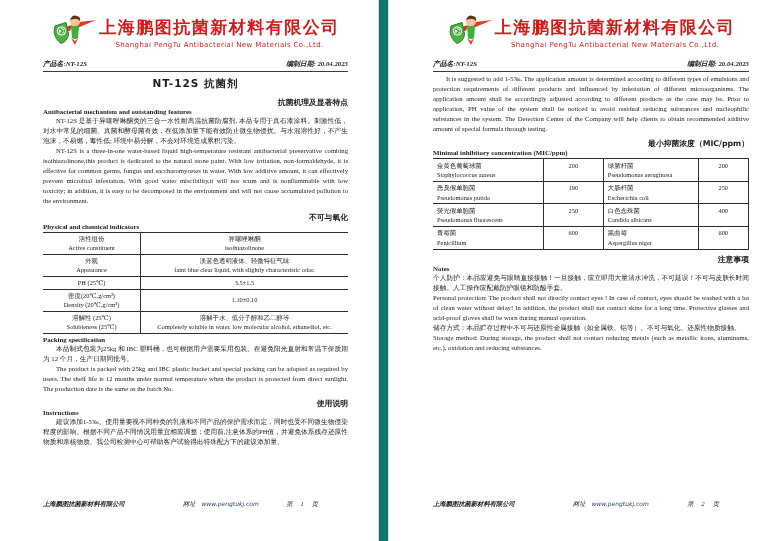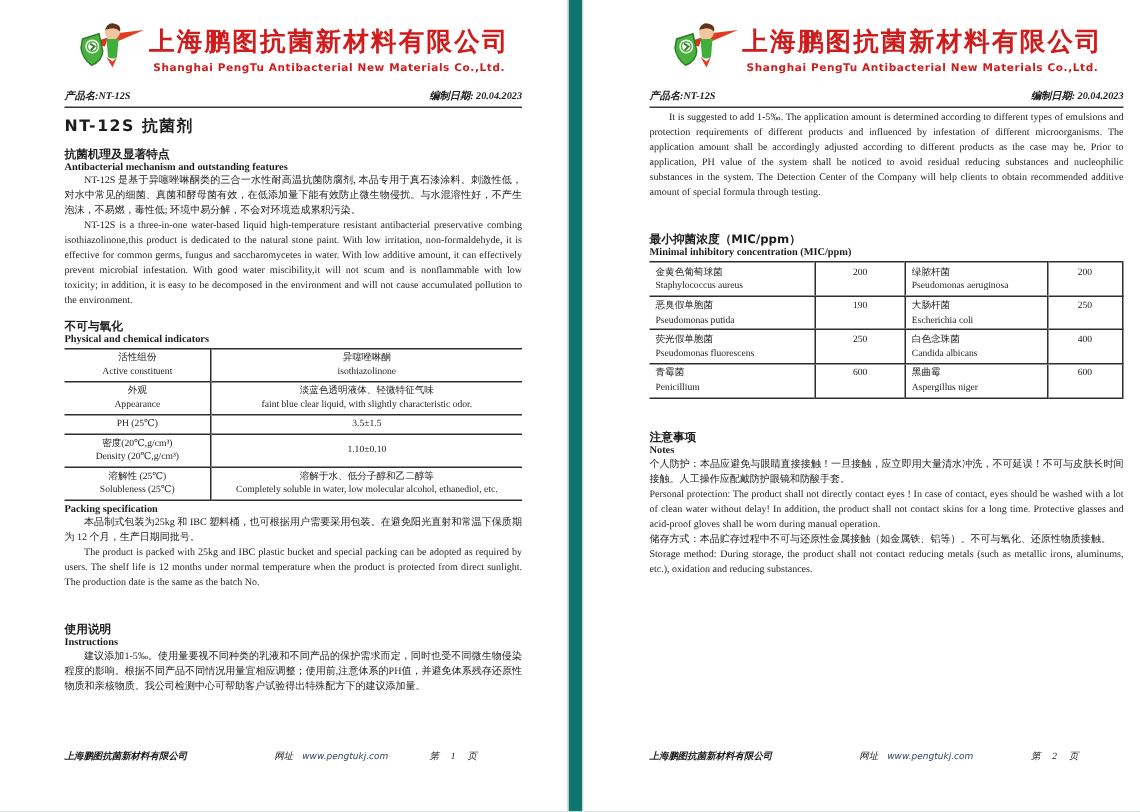--- a/index.html
+++ b/index.html
@@ -20,37 +20,38 @@
 
   
   .brand { display:flex; align-items:center; justify-content:center; margin-top:2px; }
   .logo { width:46px; height:40px; flex:0 0 auto; margin-right:2px; }
   .brand-text { text-align:center; }
   .company-cn {
     color:#cf1d1d; font-weight:bold; font-size:17px; letter-spacing:1.5px;
     font-family:"DejaVu Sans","Liberation Sans",sans-serif; white-space:nowrap;
   }
   .company-en {
-    color:#cf1d1d; font-weight:bold; font-size:7px; letter-spacing:0.4px;
+    color:#cf1d1d; font-weight:normal; font-size:7px; letter-spacing:0.4px;
     font-family:"DejaVu Sans","Liberation Sans",sans-serif; margin-top:2px; white-space:nowrap;
   }
   .meta-row {
     display:flex; justify-content:space-between; font-style:italic;
     font-size:6.8px; font-weight:bold; margin-top:7px; padding-bottom:2px;
     border-bottom:1.2px solid #3a3a3a;
   }
   
   .doc-title {
-    font-weight:bold; font-size:10.5px; letter-spacing:1px;
+    text-align:center; font-weight:bold; font-size:10.5px; letter-spacing:1px;
     font-family:"DejaVu Sans","Liberation Sans",sans-serif; margin:5px 0 3px;
   }
   
   .h-cn {
     font-weight:bold; font-size:7.8px; margin-top:6px;
     font-family:"DejaVu Sans","Liberation Sans",sans-serif;
+    text-align:right;
   }
   .h-en { font-weight:bold; font-size:6.9px; margin-bottom:1px; }
   .para { font-size:6.7px; line-height:1.5; text-align:justify; text-indent:13px; }
   .ln:empty { display:none; }
 
   
   table { border-collapse:collapse; width:100%; }
   .phys-table { margin-top:2px; border-top:1.6px solid #2e2e2e; border-bottom:1.6px solid #2e2e2e; }
   .phys-table td {
     border-bottom:1px solid #2e2e2e; font-size:6.4px; line-height:1.4;
@@ -79,21 +80,21 @@
     position:absolute; left:44px; bottom:32px; display:flex; align-items:baseline;
     font-size:6.3px; font-style:italic;
   }
   .page-left  .footer { right:30px; }
   .page-right .footer { right:12px; }
   .footer .f-company { font-weight:bold; }
   .footer .f-mid { margin-left:58px; }
   .footer .f-url { margin-left:6px; color:#32455f; font-family:"DejaVu Sans","Liberation Sans",sans-serif; font-size:6px; }
   .footer .f-page { margin-left:auto; margin-right:26px; }
   .footer .f-page span { margin:0 4px; }
-  .mt2{margin-top:2px;} .mt4{margin-top:20px;}
+  .mt2{margin-top:2px;} .mt4{margin-top:4px;}
 </style>
 </head>
 <body>
 
 <div class="canvas">
 
   <div class="page page-left">
     <div class="inner-l">
       <div class="brand">
         <svg class="logo" viewBox="0 0 46 40">

